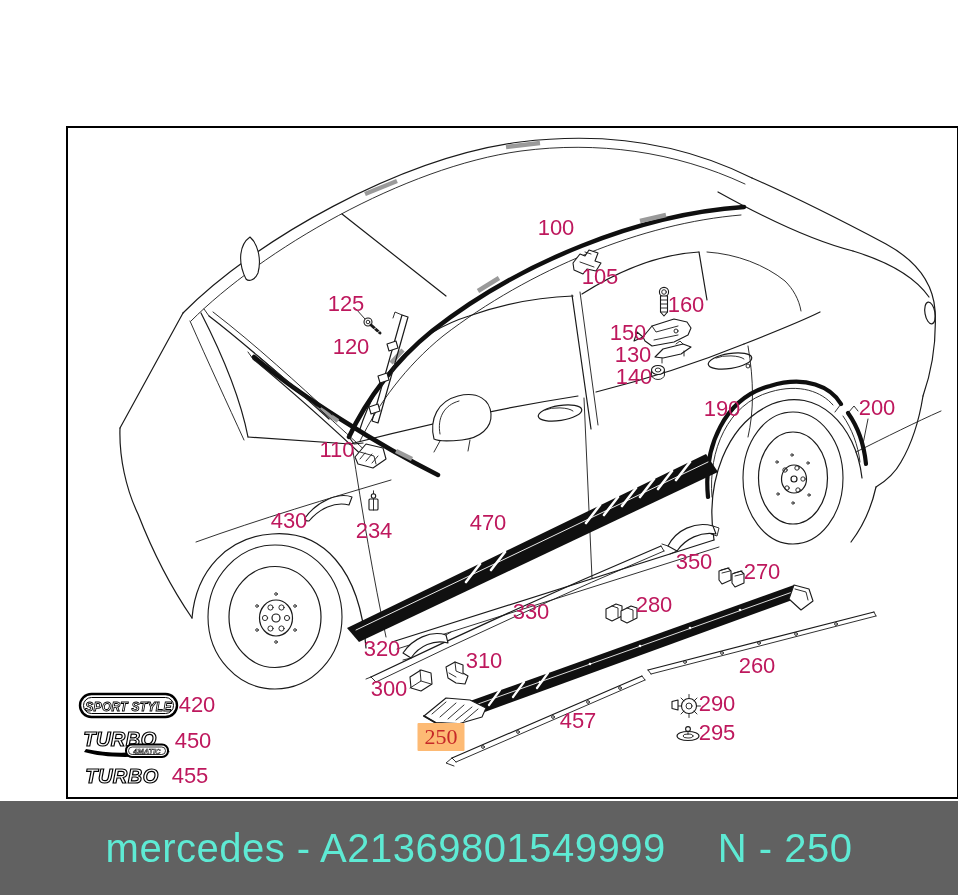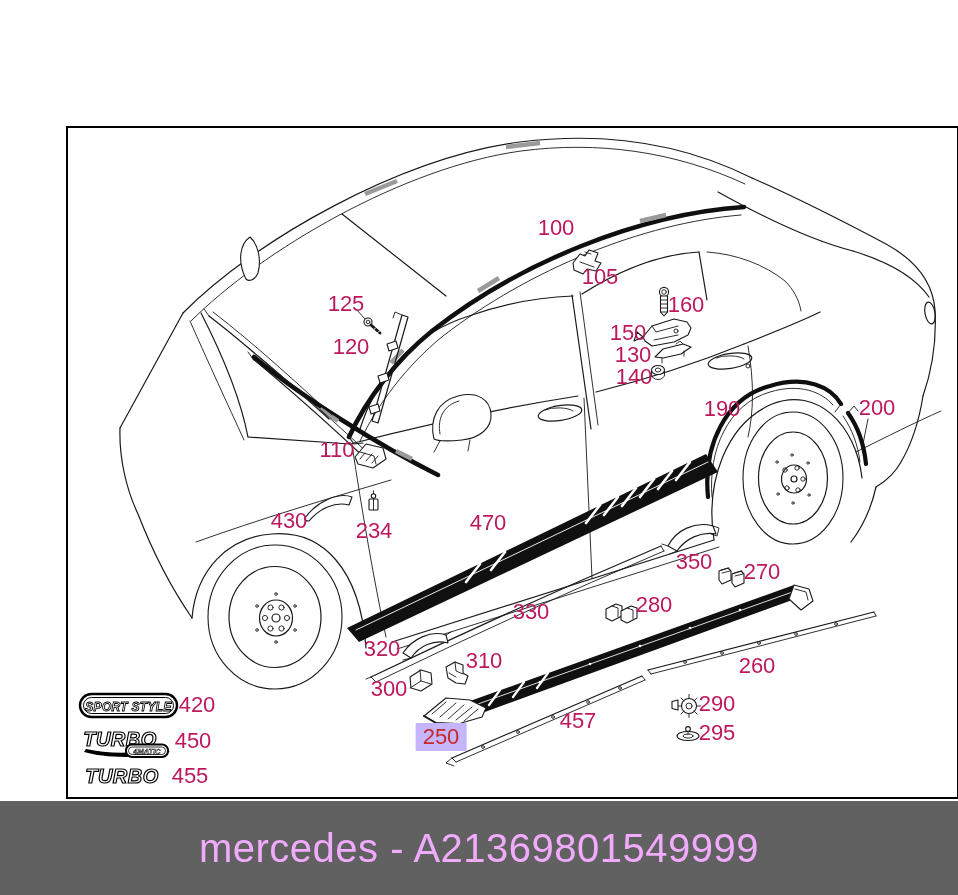--- a/index.html
+++ b/index.html
@@ -338,23 +338,24 @@
       <span class="part-label" style="left: 762px; top: 572px;">270</span>
       <span class="part-label" style="left: 654px; top: 605px;">280</span>
       <span class="part-label" style="left: 531px; top: 612px;">330</span>
       <span class="part-label" style="left: 382px; top: 649px;">320</span>
       <span class="part-label" style="left: 484px; top: 661px;">310</span>
       <span class="part-label" style="left: 389px; top: 689px;">300</span>
       <span class="part-label" style="left: 757px; top: 666px;">260</span>
       <span class="part-label" style="left: 717px; top: 704px;">290</span>
       <span class="part-label" style="left: 717px; top: 733px;">295</span>
       <span class="part-label" style="left: 578px; top: 721px;">457</span>
-      <span class="part-label highlighted" style="left: 441px; top: 737px; background: #c4b5fd; color: rgb(198, 40, 40);">250</span>
+      <span class="part-label highlighted" style="left: 441px; top: 737px; background: #fdba74; color: rgb(198, 40, 40); font-family: Liberation Serif, serif;">250</span>
       <span class="part-label" style="left: 197px; top: 705px;">420</span>
       <span class="part-label" style="left: 193px; top: 741px;">450</span>
       <span class="part-label" style="left: 190px; top: 776px;">455</span>
     </div>
 
-  <div id="footer-bar" style="background: rgb(97, 97, 97); color: #f0abfc;">
+  <div id="footer-bar" style="background: rgb(97, 97, 97); color: #5eead4;">
     <span>mercedes - A21369801549999</span>
+    <span>N - 250</span>
   </div>
 
 </div>
 
 </body></html>

